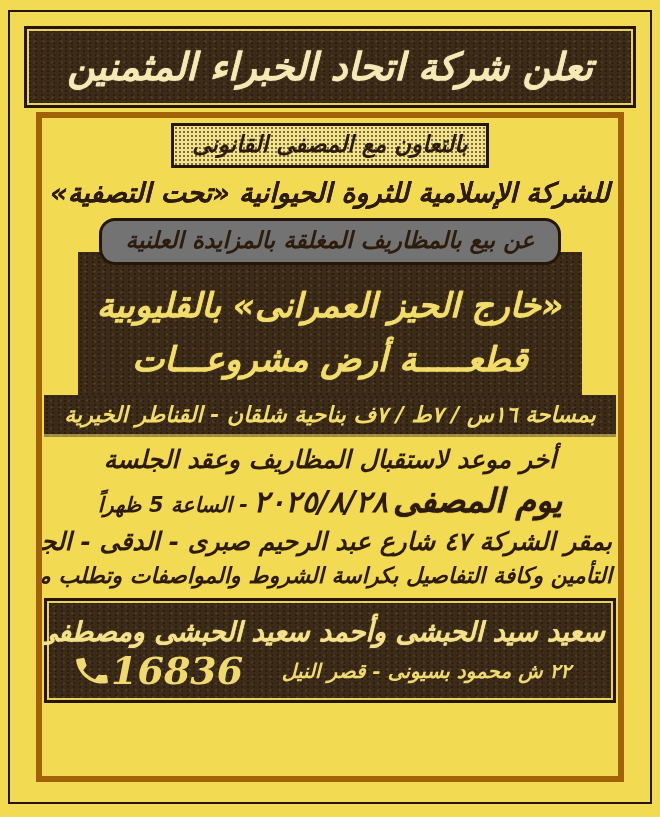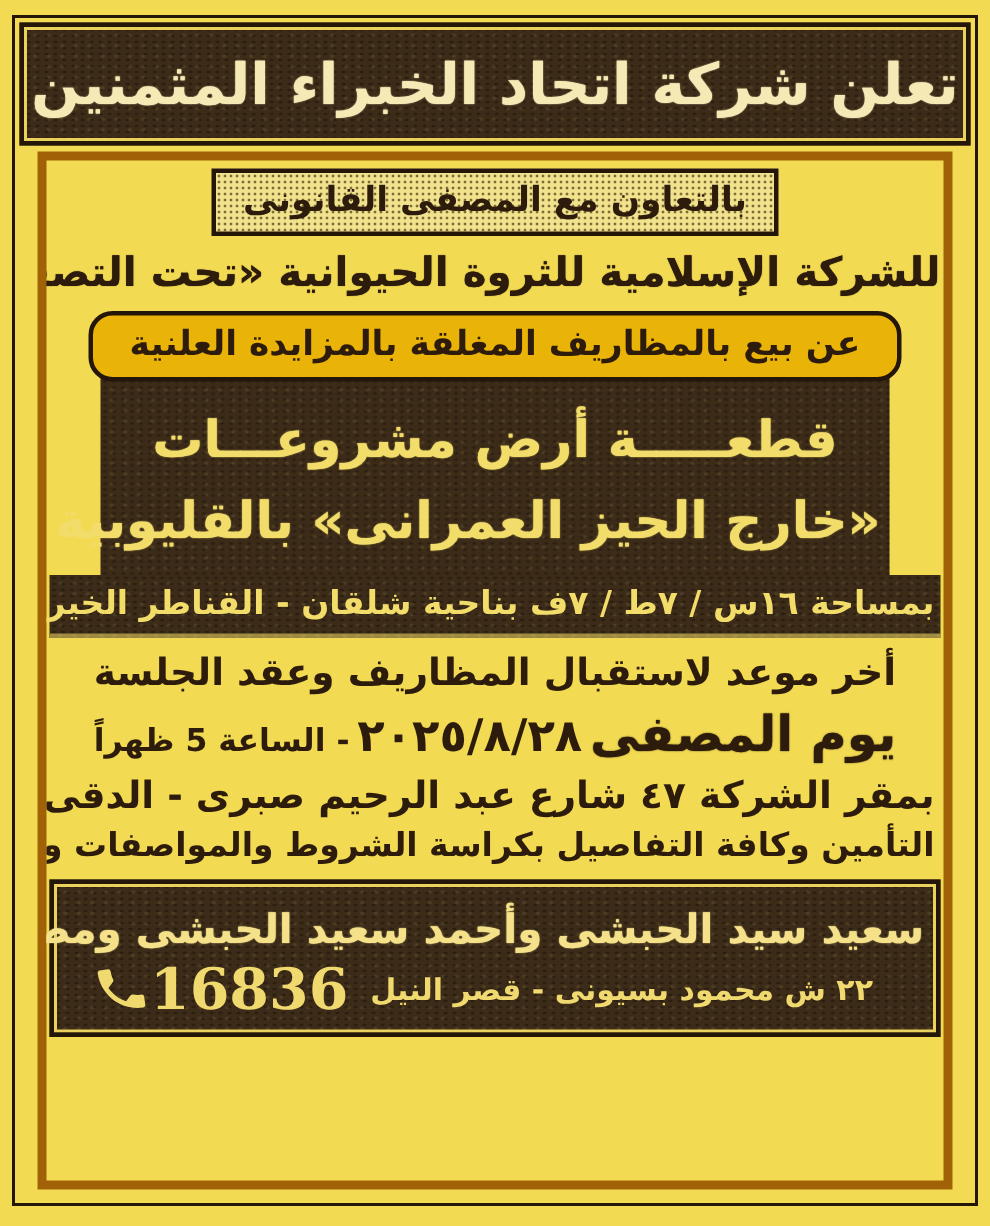--- a/index.html
+++ b/index.html
@@ -5,21 +5,21 @@
   html,body{margin:0;padding:0;}
   body{
     width:660px;height:817px;overflow:hidden;position:relative;
     background:#f2da52;
     font-family:"DejaVu Sans",sans-serif;
     direction:rtl;
   }
   .ad{position:absolute;inset:0;padding:10px 8px 13px;box-sizing:border-box;}
   .outer-frame{
     height:100%;box-sizing:border-box;
-    border:2px solid #241608;padding:3px;
+    border:2px solid #241608;padding:14px;font-style:italic;
   }
   .dark{
     background-color:#3b2b18;
     background-image:
       radial-gradient(rgba(18,9,2,.38) 1px, transparent 1.7px),
       radial-gradient(rgba(244,224,137,.10) 1px, transparent 1.9px);
     background-size:6px 4px, 9px 7px;
     background-position:0 0, 3px 2px;
   }
   .title-banner{
@@ -45,21 +45,21 @@
     background-size:4px 4px;
     color:#2d1c0c;font-size:23px;font-weight:bold;
     padding:5px 18px 8px;
   }
   .company-line{
     color:#2d1c0c;font-size:27px;font-weight:bold;white-space:nowrap;
     margin:9px 0 10px;text-shadow:0 0 .6px #2d1c0c;
   }
   .sale-box{
     position:relative;z-index:2;display:inline-block;
-    border:3px solid #241608;border-radius:16px;background:#eab308;
+    border:3px solid #241608;border-radius:16px;background:#737373;
     color:#2d1c0c;font-size:23px;font-weight:bold;
     padding:6px 24px 9px;margin-bottom:-21px;
   }
   .land-banner{margin:0 34px;padding:26px 6px 8px;}
   .land-line{
     color:#f2dc6a;font-size:34px;font-weight:bold;line-height:1.6;
     text-shadow:0 0 1px #f2dc6a;white-space:nowrap;
   }
   .area-strip{
     margin:0;padding:7px 4px 10px;
@@ -109,22 +109,22 @@
         <span>بالتعاون مع المصفى القانونى</span>
       </div>
 
       <div class="company-line">للشركة الإسلامية للثروة الحيوانية «تحت التصفية»</div>
 
       <div class="sale-box">
         <span>عن بيع بالمظاريف المغلقة بالمزايدة العلنية</span>
       </div>
 
       <div class="land-banner dark">
+        <div class="land-line">«خارج الحيز العمرانى» بالقليوبية</div>
         <div class="land-line">قطعـــــة أرض مشروعـــات</div>
-        <div class="land-line">«خارج الحيز العمرانى» بالقليوبية</div>
       </div>
       <div class="area-strip dark">بمساحة ١٦س / ٧ط / ٧ف بناحية شلقان - القناطر الخيرية</div>
 
       <div class="meeting">
         <div class="m1">أخر موعد لاستقبال المظاريف وعقد الجلسة</div>
         <div class="m2">
           <span class="day">يوم المصفى</span>
           <span class="date">٢٠٢٥/٨/٢٨</span>
           <span class="time">- الساعة 5 ظهراً</span>
         </div>

